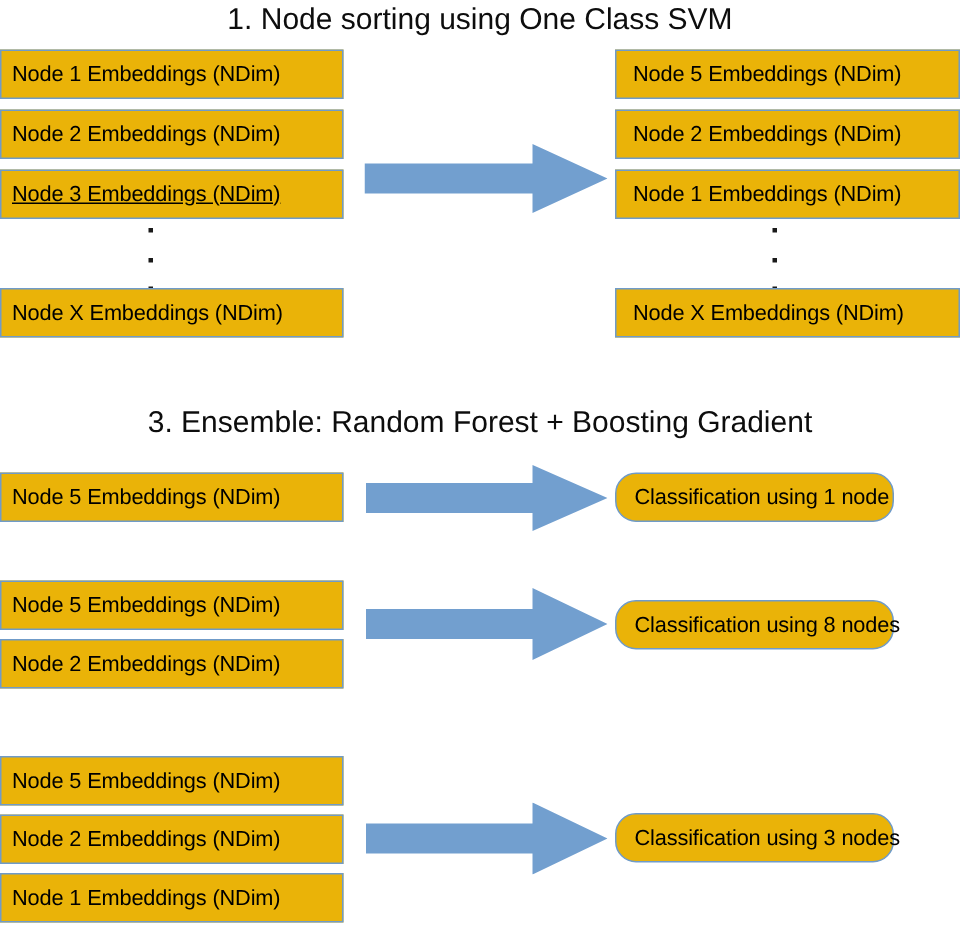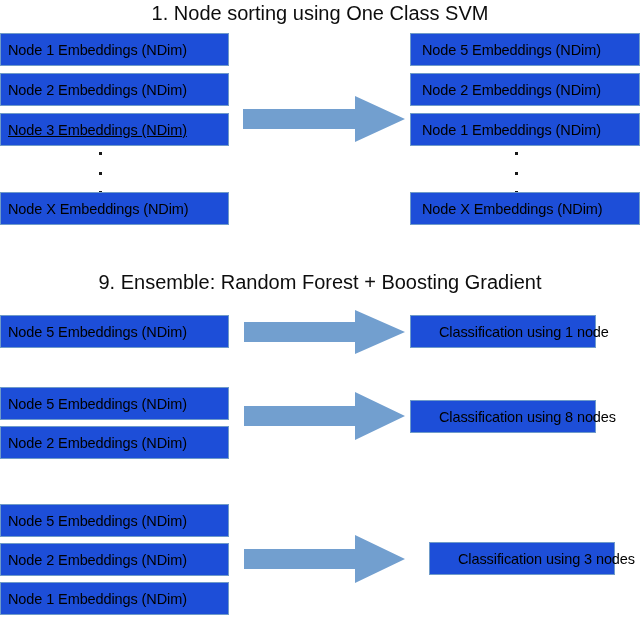--- a/index.html
+++ b/index.html
@@ -32,35 +32,35 @@
     line-height: 24px;
     color: #0d0d0d;
     white-space: nowrap;
   }
   #title-1 { top: 1px; }
   #title-2 { top: 270px; }
 
   
   .node-box {
     position: absolute;
-    background: #1d4ed8;
+    background: #eab308;
     border: 1px solid #6F9BC9;
     box-sizing: border-box;
     height: 33px;
     display: flex;
     align-items: center;
     font-size: 14.5px;
     line-height: 16px;
     color: #000000;
     white-space: nowrap;
     letter-spacing: -0.1px;
   }
   .node-box.left  { left: 0px;   width: 229px; padding-left: 7px; }
   .node-box.right { left: 410px; width: 230px; padding-left: 11px; }
-  .node-box.cls   { left: 410px; width: 186px; padding-left: 28px; }
+  .node-box.cls   { left: 410px; width: 186px; padding-left: 12px; border-radius: 14px; }
 
   
   .vdots {
     position: absolute;
     width: 14px;
     height: 42px;
     display: flex;
     flex-direction: column;
     justify-content: space-between;
     align-items: center;
@@ -109,21 +109,21 @@
   <div class="node-box right" style="top:113px;">Node 1 Embeddings (NDim)</div>
 
   <div class="vdots" style="left:509px; top:152px;">
     <i></i>
       <i></i>
       <i></i>
   </div>
 
   <div class="node-box right" style="top:192px;">Node X Embeddings (NDim)</div>
 
-  <div class="section-title" id="title-2">9. Ensemble: Random Forest + Boosting Gradient</div>
+  <div class="section-title" id="title-2">3. Ensemble: Random Forest + Boosting Gradient</div>
 
   <div class="node-box left" style="top:315px;">Node 5 Embeddings (NDim)</div>
 
   <div class="arrow" style="left:244px; top:310px;">
     <svg width="161" height="44" viewBox="0 0 161 44" aria-hidden="true">
       <path d="M0,12 L111,12 L111,0 L161,22 L111,44 L111,32 L0,32 Z" fill="#729FCF"></path>
     </svg>
   </div>
 
   <div class="node-box cls" style="top:315px;">Classification using 1 node</div>
@@ -142,15 +142,15 @@
   <div class="node-box left" style="top:504px;">Node 5 Embeddings (NDim)</div>
   <div class="node-box left" style="top:543px;">Node 2 Embeddings (NDim)</div>
   <div class="node-box left" style="top:582px;">Node 1 Embeddings (NDim)</div>
 
   <div class="arrow" style="left:244px; top:535px;">
     <svg width="161" height="48" viewBox="0 0 161 48" aria-hidden="true">
       <path d="M0,14 L111,14 L111,0 L161,24 L111,48 L111,34 L0,34 Z" fill="#729FCF"></path>
     </svg>
   </div>
 
-  <div class="node-box cls" style="top:542px;margin-left:19px;">Classification using 3 nodes</div>
+  <div class="node-box cls" style="top:542px;">Classification using 3 nodes</div>
 
 </div>
 
 </body></html>

